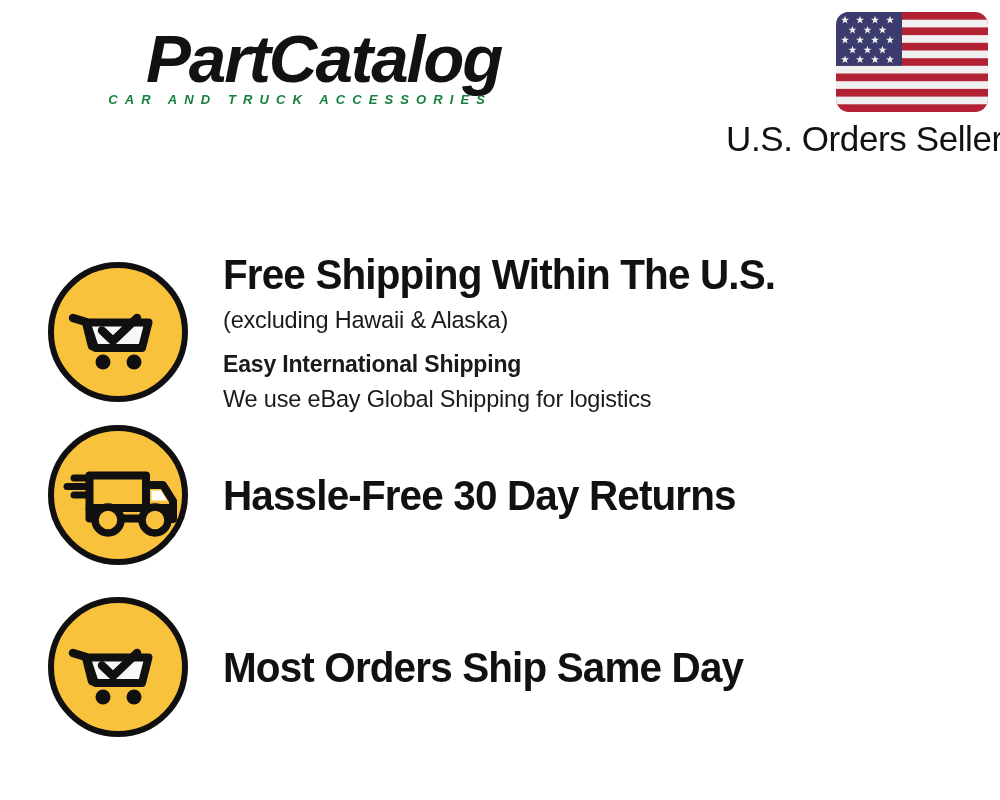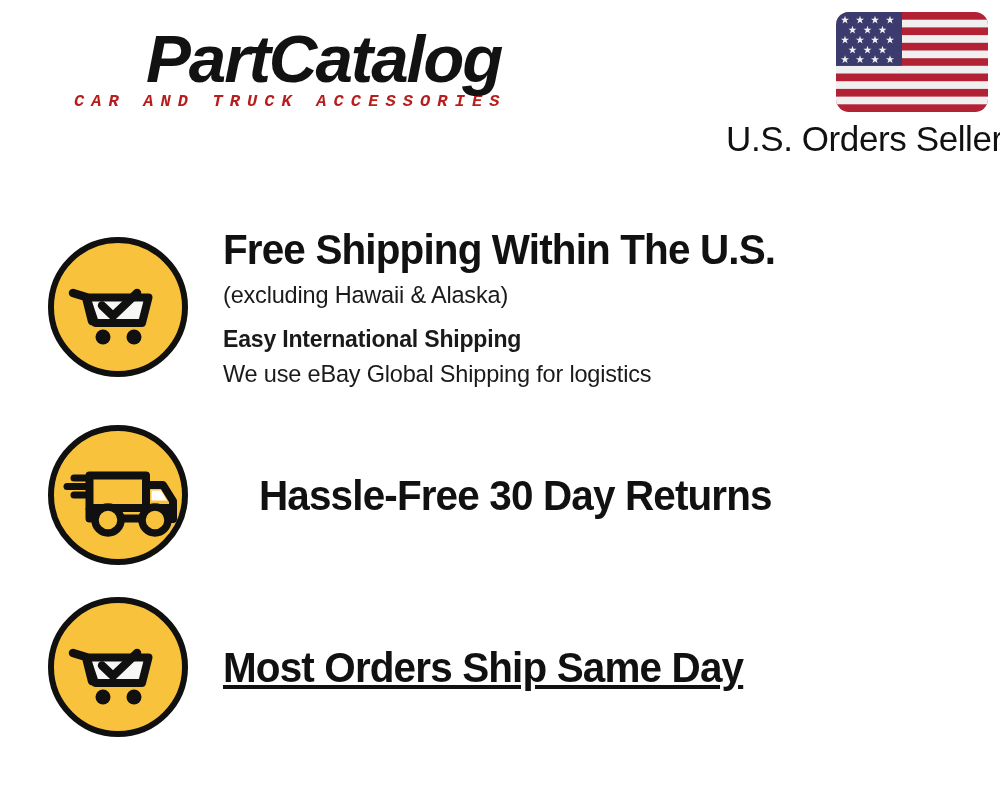--- a/index.html
+++ b/index.html
@@ -32,26 +32,26 @@
     font-style: italic;
     font-size: 66px;
     line-height: 70px;
     letter-spacing: -2.0px;
     color: #121212;
     white-space: nowrap;
     transform: scaleX(1.02);
     transform-origin: left center;
   }
   #brand-tagline {
-    font-family: Liberation Mono, monospace;
+    font-family: Liberation Sans, sans-serif;
     font-weight: 700;
     font-style: italic;
-    font-size: 17px;
+    font-size: 13px;
     letter-spacing: 7.1px;
-    color: #b91c1c;
+    color: #15803d;
     white-space: nowrap;
     margin-top: -2px;
     margin-left: 52px;
   }
 
   
   #flag-badge {
     position: absolute;
     left: 836px;
     top: 12px;
@@ -76,23 +76,23 @@
   }
 
   
   .feature-row {
     position: absolute;
     left: 0;
     width: 1000px;
     display: flex;
     align-items: center;
   }
-  #feature-row-0 { top: 221px; height: 172px; align-items: flex-start; }
-  #feature-row-1 { top: 422px; height: 146px; gap: 36px; }
-  #feature-row-2 { top: 594px; height: 146px; text-decoration: underline; }
+  #feature-row-0 { top: 246px; height: 172px; align-items: flex-start; }
+  #feature-row-1 { top: 422px; height: 146px; }
+  #feature-row-2 { top: 594px; height: 146px; }
 
   .icon-badge {
     position: relative;
     flex: 0 0 auto;
     width: 146px;
     height: 146px;
     margin-left: 45px;
   }
   #feature-row-0 .icon-badge { margin-top: 13px; }
   .icon-badge svg { display: block; width: 146px; height: 146px; }

